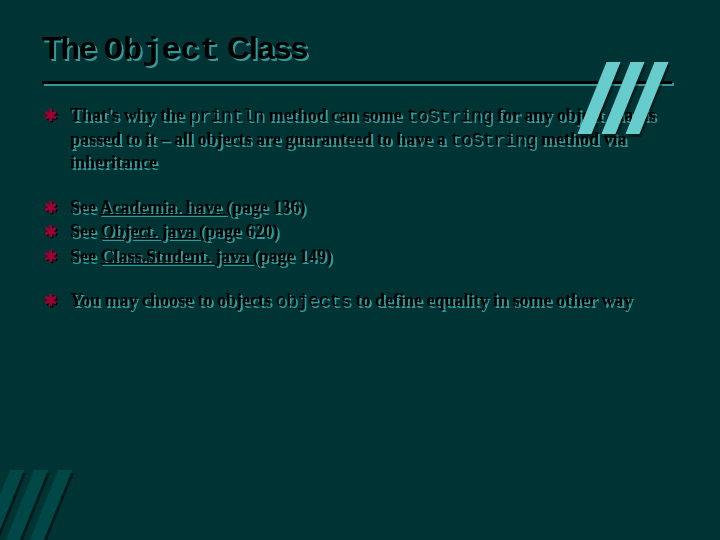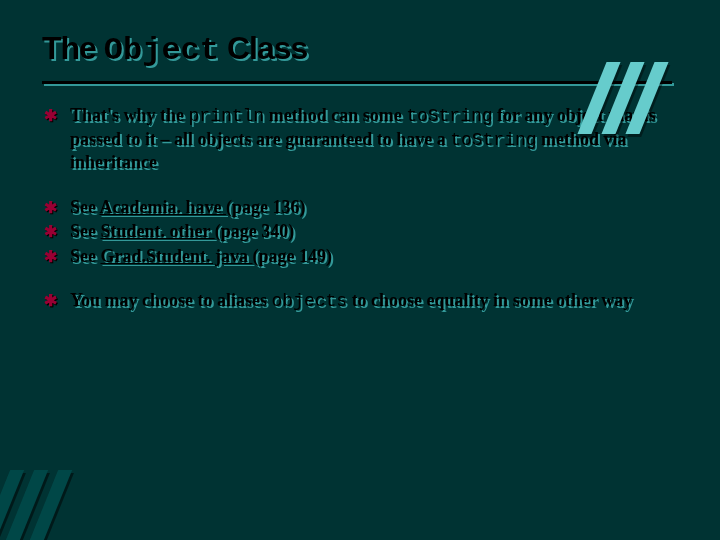--- a/index.html
+++ b/index.html
@@ -142,39 +142,39 @@
   <div class="bullet-item tight">
     <span class="bullet-marker">✱</span>
     <span class="txt">
       <span>See </span><span class="ulink">Academia. have </span><span>(page 136)</span>
     </span>
   </div>
 
   <div class="bullet-item tight">
     <span class="bullet-marker">✱</span>
     <span class="txt">
-      <span>See </span><span class="ulink">Student. other </span><span>(page 340)</span>
+      <span>See </span><span class="ulink">Object. java </span><span>(page 620)</span>
     </span>
   </div>
 
   <div class="bullet-item">
     <span class="bullet-marker">✱</span>
     <span class="txt">
-      <span>See </span><span class="ulink">Grad.Student. java </span><span>(page 149)</span>
+      <span>See </span><span class="ulink">Class.Student. java </span><span>(page 149)</span>
     </span>
   </div>
 
   <div class="bullet-item">
     <span class="bullet-marker">✱</span>
   </div>
 
   <div class="bullet-item">
     <span class="bullet-marker">✱</span>
     <span class="txt">
-      <span>You may choose to aliases </span><span class="mono-inline">objects</span><span> to choose equality in some other way</span>
+      <span>You may choose to objects </span><span class="mono-inline">objects</span><span> to define equality in some other way</span>
     </span>
   </div>
 
 </div>
 
 <div class="stripes-bl">
   <div></div>
     <div></div>
     <div></div>
 </div>

